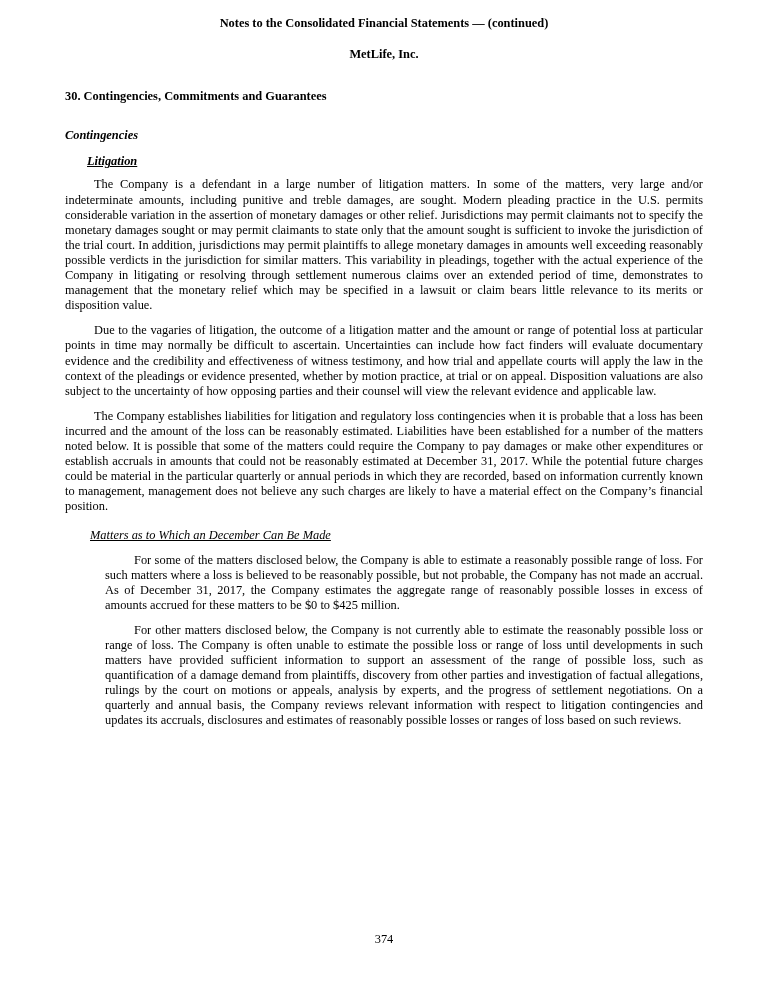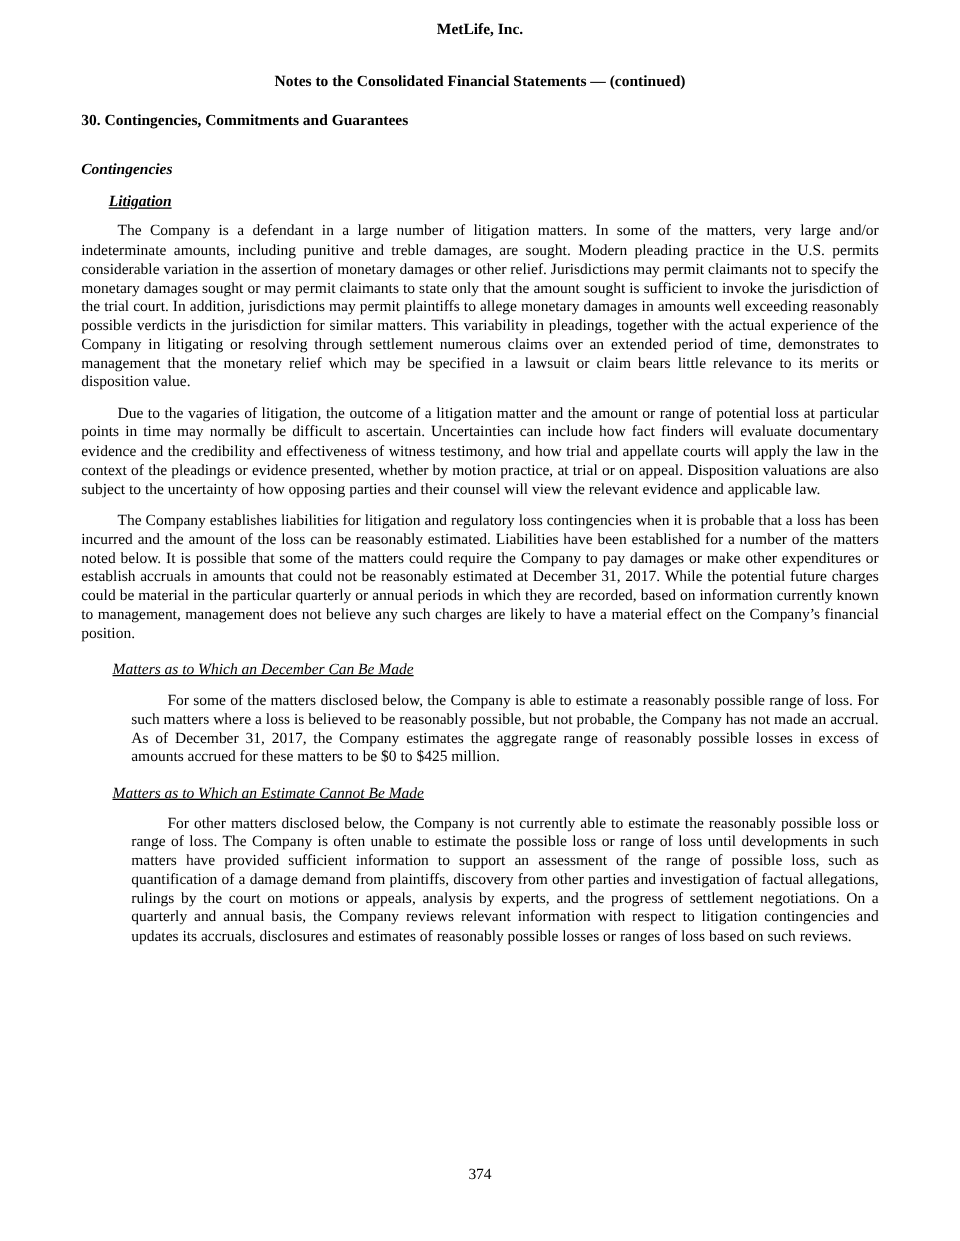--- a/index.html
+++ b/index.html
@@ -66,41 +66,40 @@
     margin-top: auto;
     text-align: center;
   }
 </style>
 </head>
 <body>
 
 <div class="page">
 
   <div class="doc-header">
+    <div class="centered-bold doc-title">Notes to the Consolidated Financial Statements — (continued)</div>
     <div class="centered-bold company-name">MetLife, Inc.</div>
-    <div class="centered-bold doc-title">Notes to the Consolidated Financial Statements — (continued)</div>
   </div>
 
   <div class="section-title">30. Contingencies, Commitments and Guarantees</div>
 
   <div class="contingencies-heading">Contingencies</div>
 
   <div class="litigation-heading">Litigation</div>
 
   <p class="body-para">The Company is a defendant in a large number of litigation matters. In some of the matters, very large and/or indeterminate amounts, including punitive and treble damages, are sought. Modern pleading practice in the U.S. permits considerable variation in the assertion of monetary damages or other relief. Jurisdictions may permit claimants not to specify the monetary damages sought or may permit claimants to state only that the amount sought is sufficient to invoke the jurisdiction of the trial court. In addition, jurisdictions may permit plaintiffs to allege monetary damages in amounts well exceeding reasonably possible verdicts in the jurisdiction for similar matters. This variability in pleadings, together with the actual experience of the Company in litigating or resolving through settlement numerous claims over an extended period of time, demonstrates to management that the monetary relief which may be specified in a lawsuit or claim bears little relevance to its merits or disposition value.</p>
 
   <p class="body-para">Due to the vagaries of litigation, the outcome of a litigation matter and the amount or range of potential loss at particular points in time may normally be difficult to ascertain. Uncertainties can include how fact finders will evaluate documentary evidence and the credibility and effectiveness of witness testimony, and how trial and appellate courts will apply the law in the context of the pleadings or evidence presented, whether by motion practice, at trial or on appeal. Disposition valuations are also subject to the uncertainty of how opposing parties and their counsel will view the relevant evidence and applicable law.</p>
 
   <p class="body-para">The Company establishes liabilities for litigation and regulatory loss contingencies when it is probable that a loss has been incurred and the amount of the loss can be reasonably estimated. Liabilities have been established for a number of the matters noted below. It is possible that some of the matters could require the Company to pay damages or make other expenditures or establish accruals in amounts that could not be reasonably estimated at December 31, 2017. While the potential future charges could be material in the particular quarterly or annual periods in which they are recorded, based on information currently known to management, management does not believe any such charges are likely to have a material effect on the Company’s financial position.</p>
 
   <div class="sub-heading">Matters as to Which an December Can Be Made</div>
 
   <p class="body-para sub-para">For some of the matters disclosed below, the Company is able to estimate a reasonably possible range of loss. For such matters where a loss is believed to be reasonably possible, but not probable, the Company has not made an accrual. As of December 31, 2017, the Company estimates the aggregate range of reasonably possible losses in excess of amounts accrued for these matters to be $0 to $425 million.</p>
 
-  <div class="sub-heading">Matters as to Which an Estimate Cannot Be Made</div>
 
   <p class="body-para sub-para">For other matters disclosed below, the Company is not currently able to estimate the reasonably possible loss or range of loss. The Company is often unable to estimate the possible loss or range of loss until developments in such matters have provided sufficient information to support an assessment of the range of possible loss, such as quantification of a damage demand from plaintiffs, discovery from other parties and investigation of factual allegations, rulings by the court on motions or appeals, analysis by experts, and the progress of settlement negotiations. On a quarterly and annual basis, the Company reviews relevant information with respect to litigation contingencies and updates its accruals, disclosures and estimates of reasonably possible losses or ranges of loss based on such reviews.</p>
 
   <div class="page-footer">
     <span>374</span>
   </div>
 
 </div>
 
 </body></html>

